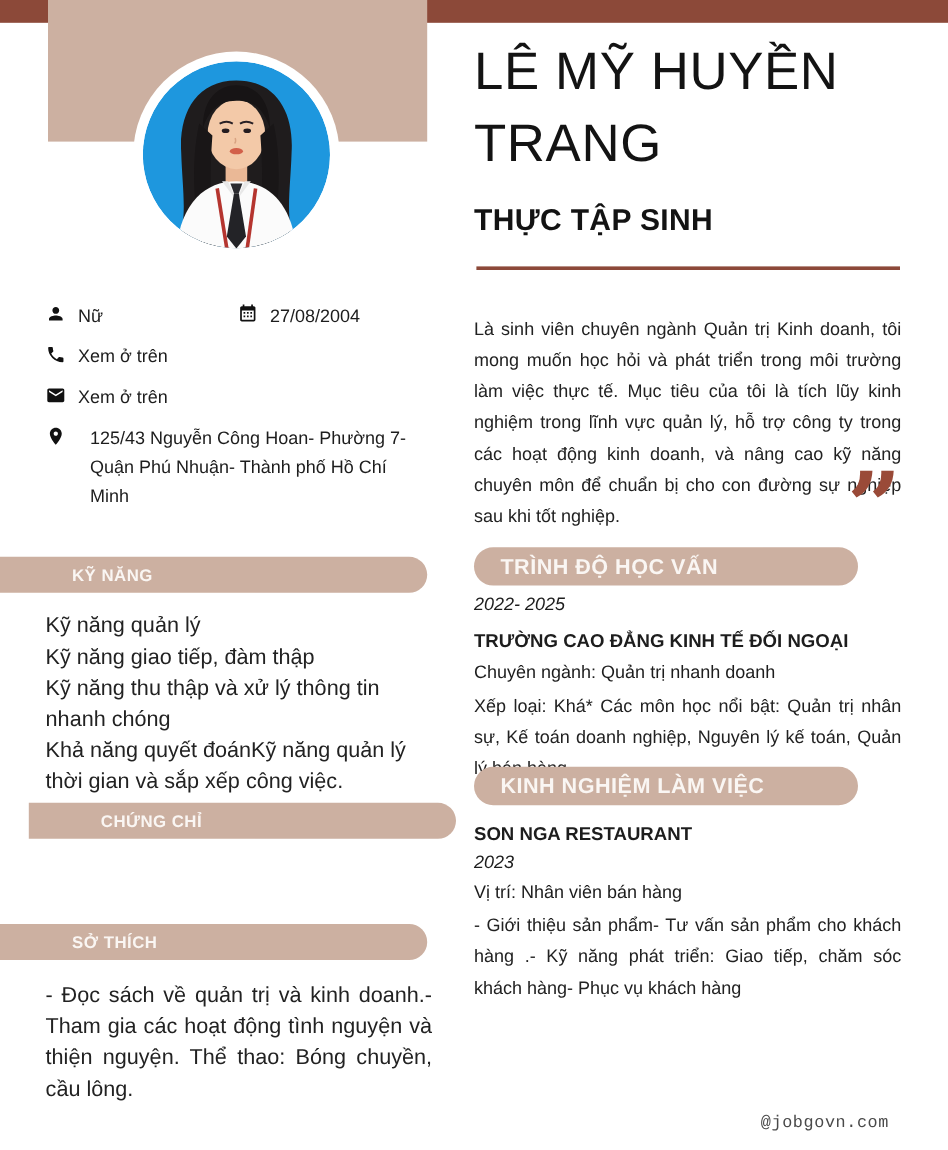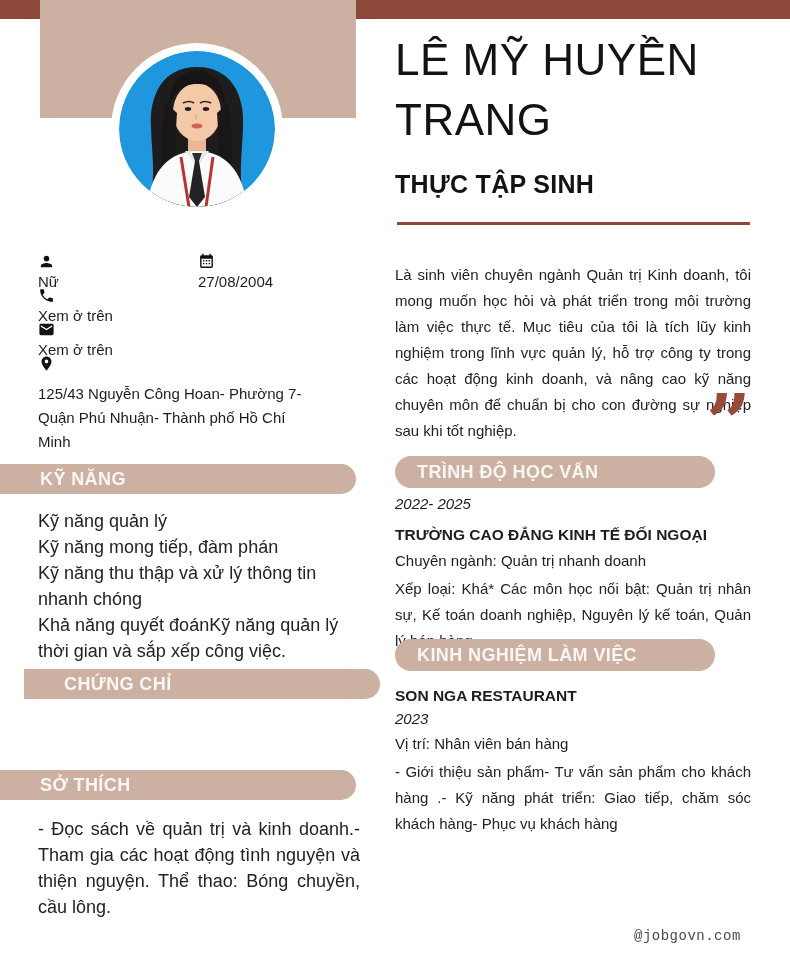--- a/index.html
+++ b/index.html
@@ -41,25 +41,25 @@
     font-size:78px;line-height:1;font-weight:700;color:var(--quote);
   }
   
   .pill{
     position:absolute;left:395px;width:320px;height:32px;border-radius:16px;background:var(--tan);
     color:#faf6f3;font-size:18px;font-weight:700;line-height:32px;
     padding-left:22px;box-sizing:border-box;letter-spacing:.4px;white-space:nowrap;
   }
   .bar{
     position:absolute;left:0;width:356px;height:30px;border-radius:0 15px 15px 0;background:var(--tan);
-    color:#faf6f3;font-size:18px;font-weight:700;line-height:30px;
-    padding-left:40px;box-sizing:border-box;letter-spacing:.4px;white-space:nowrap;
+    color:#faf6f3;font-size:14px;font-weight:700;line-height:30px;
+    padding-left:60px;box-sizing:border-box;letter-spacing:.4px;white-space:nowrap;
   }
   
-  .info-row{position:absolute;display:flex;align-items:flex-start;flex-direction:column;}
+  .info-row{position:absolute;display:flex;align-items:flex-start;}
   .info-row .ic{flex:0 0 17px;width:17px;height:17px;margin-right:10px;margin-top:1px;}
   .info-text{font-size:15px;color:#1d1d1d;line-height:24px;}
   .addr{width:282px;}
   
   .left-body{
     position:absolute;left:38px;width:322px;
     font-size:18px;line-height:26px;color:#222;
   }
   .left-body .skill-line{margin:0;}
   .justify{text-align:justify;}
@@ -159,21 +159,21 @@
       </svg>
     <span class="info-text addr">125/43 Nguyễn Công Hoan- Phường 7- Quận Phú Nhuận- Thành phố Hồ Chí Minh</span>
   </div>
 
   <div class="summary">Là sinh viên chuyên ngành Quản trị Kinh doanh, tôi mong muốn học hỏi và phát triển trong môi trường làm việc thực tế. Mục tiêu của tôi là tích lũy kinh nghiệm trong lĩnh vực quản lý, hỗ trợ công ty trong các hoạt động kinh doanh, và nâng cao kỹ năng chuyên môn để chuẩn bị cho con đường sự nghiệp sau khi tốt nghiệp.</div>
   <div class="quote-mark">”</div>
 
   <div class="bar" style="top:464px;">KỸ NĂNG</div>
   <div class="left-body" style="top:508px;">
       <div class="skill-line">Kỹ năng quản lý</div>
-      <div class="skill-line">Kỹ năng mong tiếp, đàm phán</div>
+      <div class="skill-line">Kỹ năng giao tiếp, đàm thập</div>
       <div class="skill-line">Kỹ năng thu thập và xử lý thông tin nhanh chóng</div>
       <div class="skill-line">Khả năng quyết đoánKỹ năng quản lý thời gian và sắp xếp công việc.</div>
     </div>
 
   <div class="bar" style="top:669px;margin-left:24px;">CHỨNG CHỈ</div>
 
   <div class="bar" style="top:770px;">SỞ THÍCH</div>
   <div class="left-body justify" style="top:816px;">- Đọc sách về quản trị và kinh doanh.- Tham gia các hoạt động tình nguyện và thiện nguyện. Thể thao: Bóng chuyền, cầu lông.</div>
 
   <div class="pill" style="top:456px;">TRÌNH ĐỘ HỌC VẤN</div>

